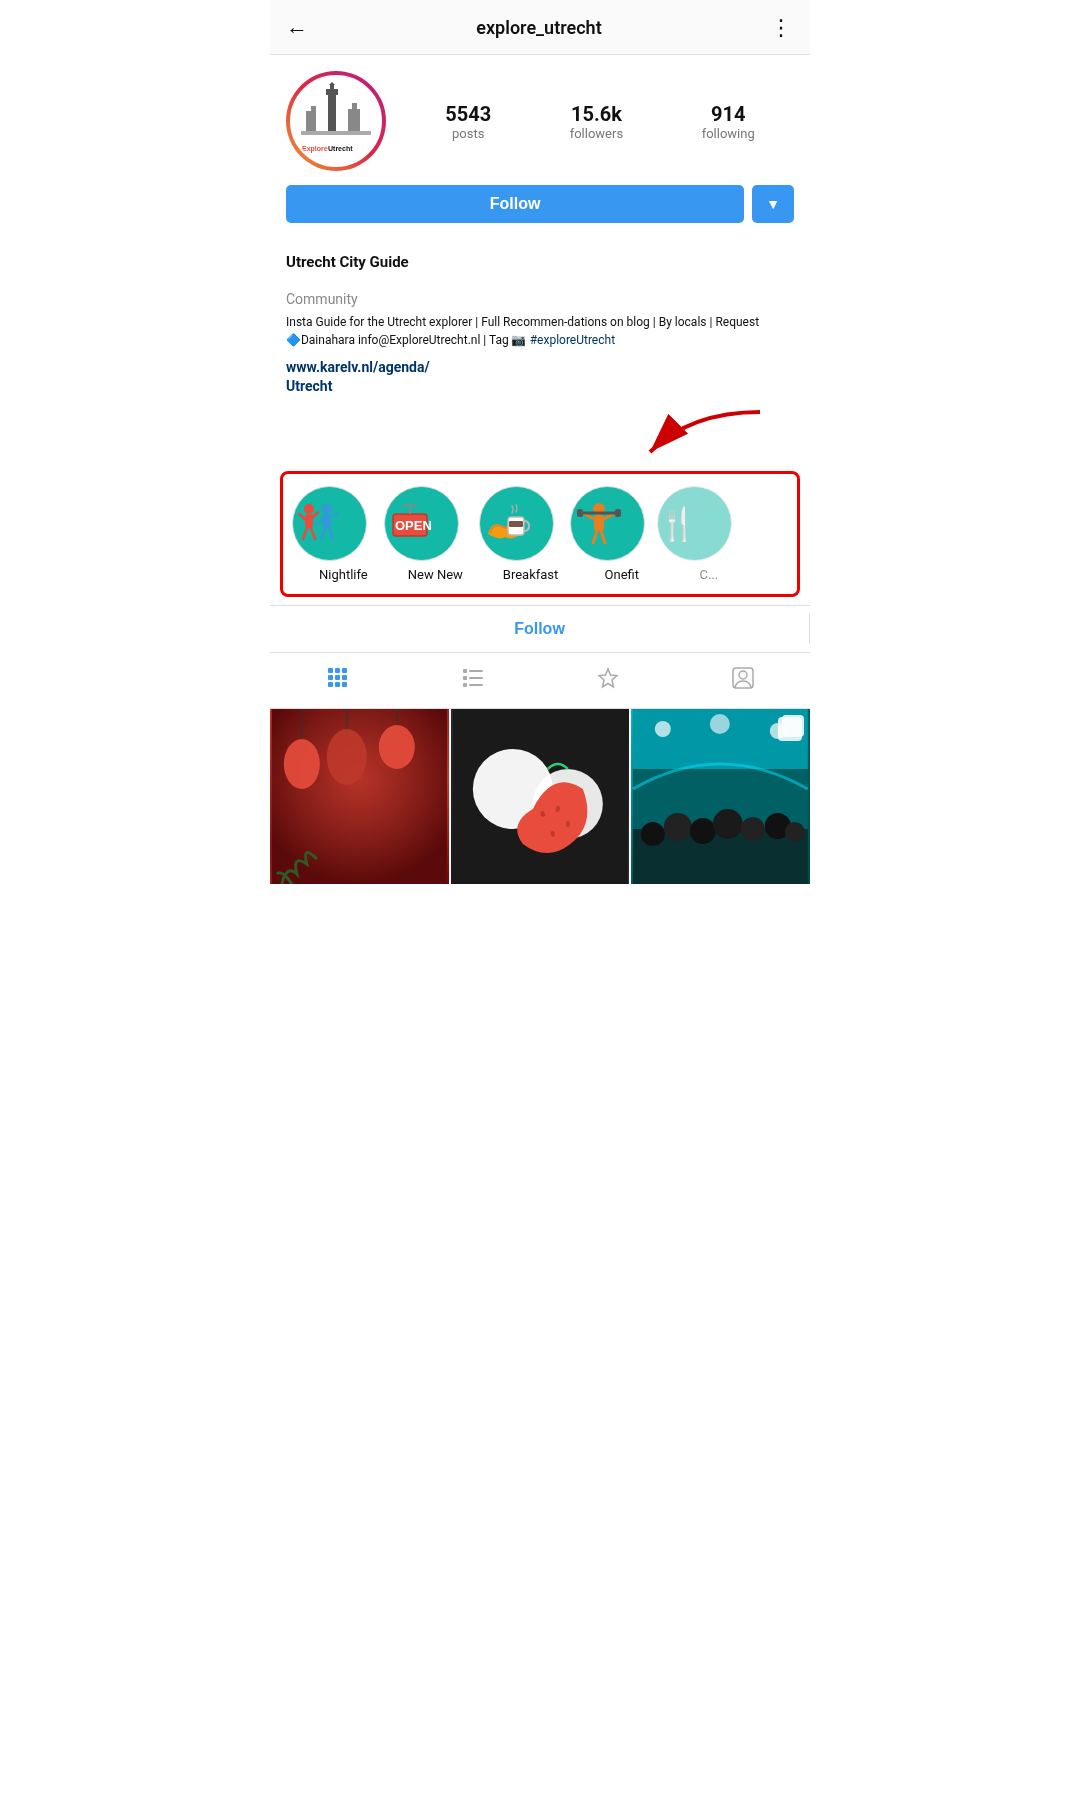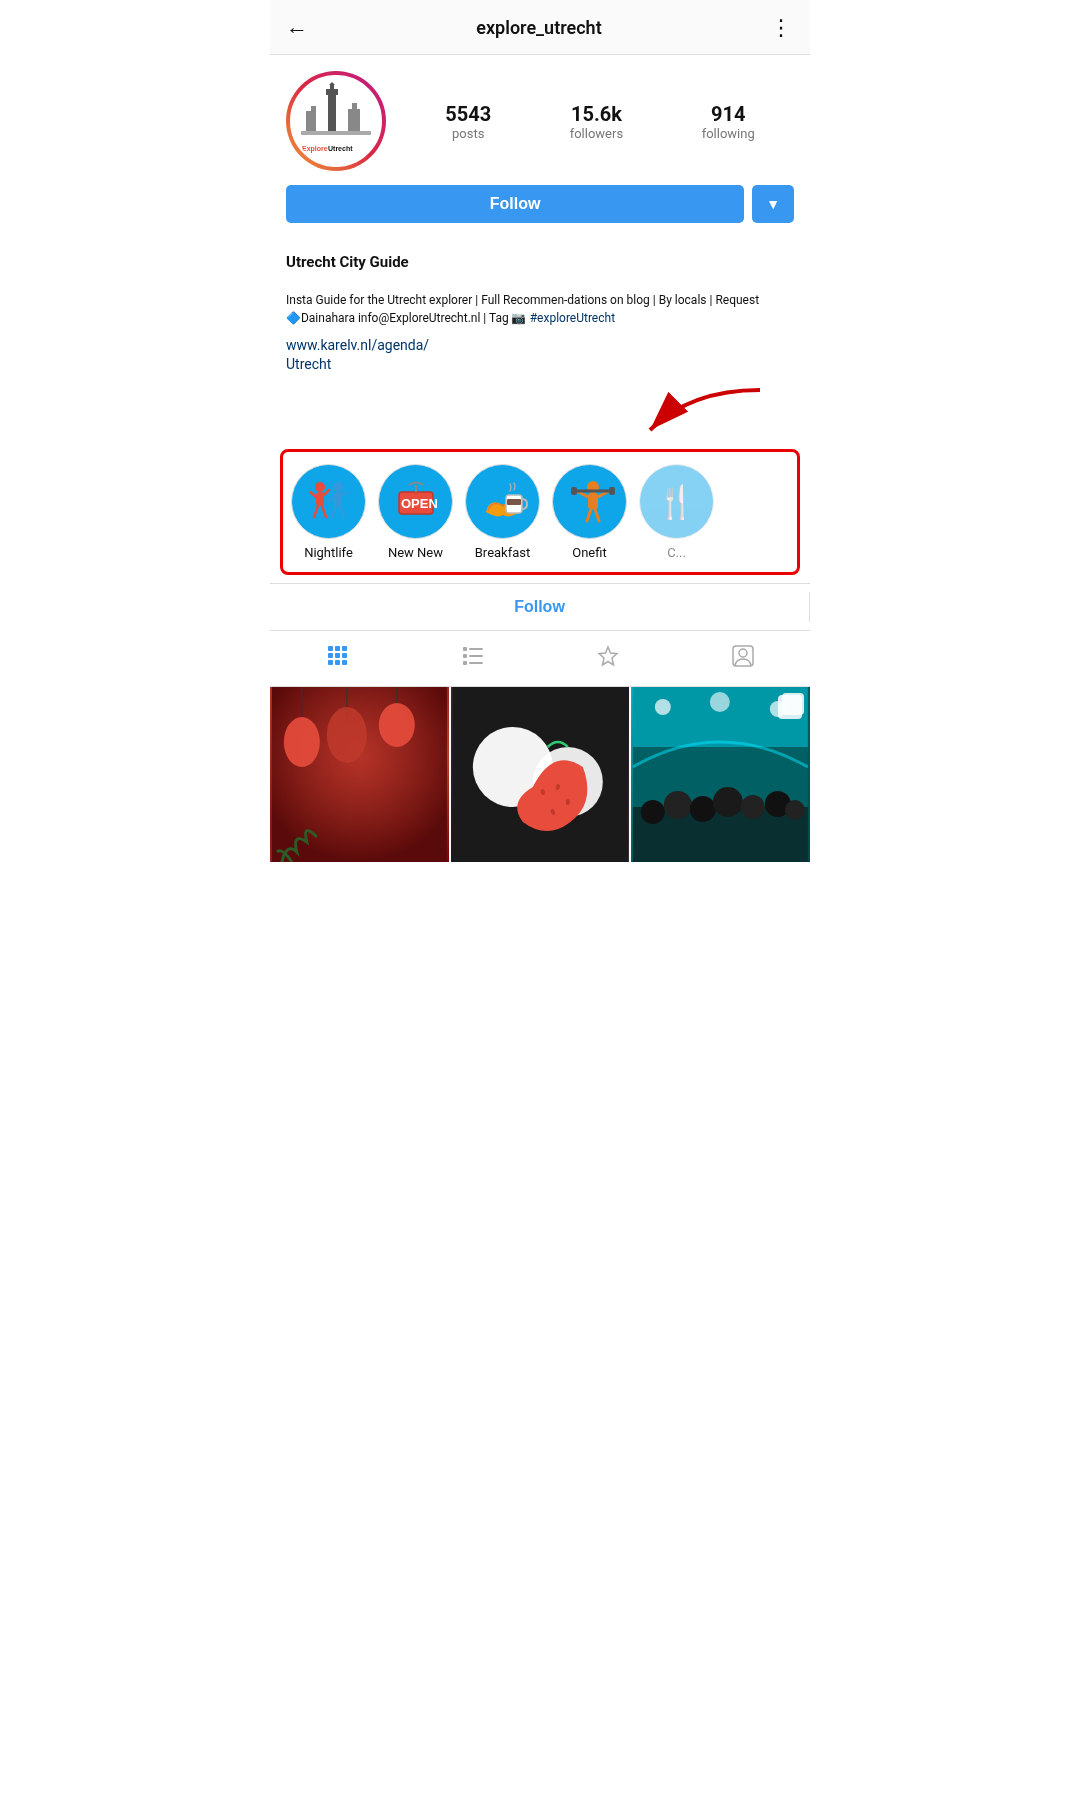--- a/index.html
+++ b/index.html
@@ -148,20 +148,21 @@
     .bio-text {
       font-size: 12px;
       color: #111;
       line-height: 1.5;
       margin-bottom: 8px;
     }
     .bio-link {
       font-size: 14px;
       color: #003569;
       text-decoration: none;
+      font-weight: bold;
     }
     .bio-hashtag {
       color: #003569;
     }
 
     
     .arrow-container {
       position: relative;
       height: 60px;
       overflow: visible;
@@ -190,31 +191,31 @@
       flex-direction: column;
       align-items: center;
       gap: 6px;
       flex-shrink: 0;
       cursor: pointer;
     }
     .highlight-circle {
       width: 75px;
       height: 75px;
       border-radius: 50%;
-      background: #0ea5e9;
-      display: flex;
-      align-items: center;
-      justify-content: center;
+      background: #14b8a6;
+      display: flex;
+      align-items: center;
       font-size: 38px;
       border: 1px solid #ddd;
     }
     .highlight-label {
       font-size: 13px;
       color: #111;
       text-align: center;
+      margin-left: 28px;
     }
 
     
     .action-row {
       display: flex;
       border-top: 1px solid #ddd;
       border-bottom: 1px solid #ddd;
     }
     .action-btn {
       flex: 1;
@@ -358,20 +359,21 @@
   </div>
 
   <div class="follow-row">
     <button class="follow-btn">Follow</button>
     <button class="dropdown-btn">▼</button>
   </div>
 </div>
 
 <div class="bio-section">
   <div class="bio-name">Utrecht City Guide</div>
+  <div class="bio-category">Community</div>
   <div class="bio-text">
     Insta Guide for the Utrecht explorer | Full Recommen-dations on blog | By locals | Request 🔷Dainahara info@ExploreUtrecht.nl | Tag 📷 <span class="bio-hashtag">#exploreUtrecht</span>
   </div>
   <div>
     <a class="bio-link" href="#">www.karelv.nl/agenda/</a><br>
     <a class="bio-link" href="#">Utrecht</a>
   </div>
 </div>
 
 <div class="arrow-container">

